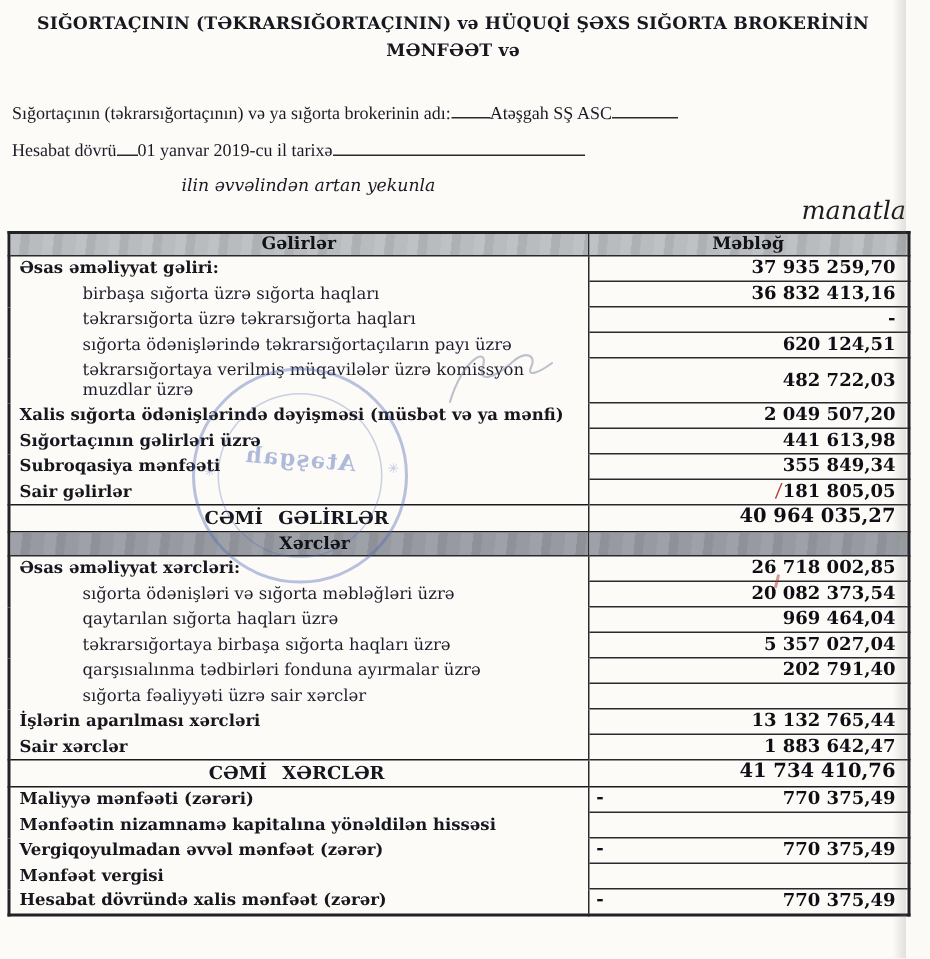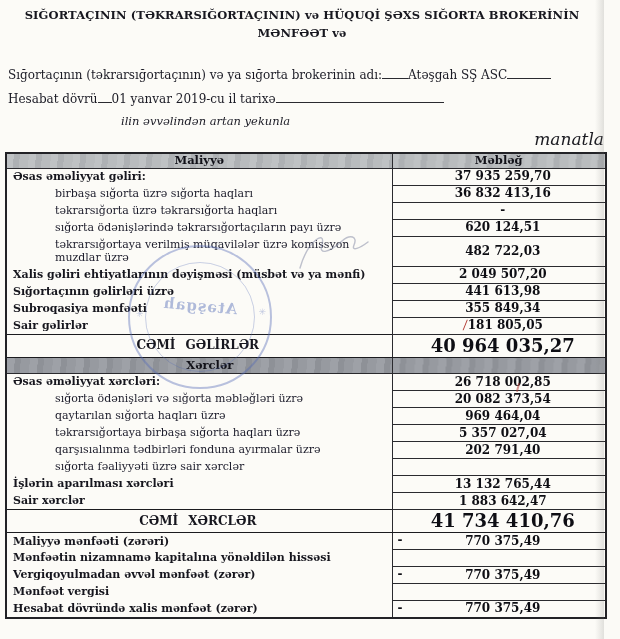--- a/index.html
+++ b/index.html
@@ -23,21 +23,21 @@
     line-height: 1.55;
     padding-top: 7px;
     letter-spacing: 0.1px;
     color: #17171f;
   }
   .form-area {
     margin: 24px 0 0 8px;
     font-size: 12px;
     color: #1a1a24;
   }
-  .form-line { white-space: nowrap; }
+  .form-line { white-space: nowrap; font-family: Liberation Serif, serif; }
   .form-line + .form-line { margin-top: 9px; }
   .uline {
     display: inline-block;
     border-bottom: 1.1px solid #2a2a30;
     height: 11px;
     vertical-align: baseline;
   }
   .w26 { width: 26px; } .w44 { width: 44px; }
   .w14 { width: 14px; } .w168 { width: 168px; }
   .accrual {
@@ -71,21 +71,21 @@
     border-right: 1.4px solid #2a2a2e;
     padding: 1px 4px 1px 6px;
     font-size: 11px;
     font-weight: bold;
     color: #16161e;
   }
   tr.r-sub td.lbl { font-weight: normal; padding-left: 48px; color: #1b1b2a; }
   td.val {
     position: relative;
     border-bottom: 1px solid #2a2a2e;
-    text-align: center;
+    text-align: right;
     padding: 1px 8px 1px 16px;
     font-size: 12px;
     font-weight: bold;
     color: #0e0e14;
   }
   tr.sec-head td {
     border: 1.4px solid #2a2a2e;
     text-align: center;
     font-weight: bold;
     font-size: 11.5px;
@@ -100,21 +100,21 @@
   tr.total-row td {
     border-top: 1.8px solid #1b1b1f;
     border-bottom: 1.8px solid #1b1b1f;
   }
   tr.total-row td.lbl {
     text-align: center;
     font-size: 12px;
     word-spacing: 6px;
     padding-left: 1px;
   }
-  tr.total-row td.val { font-size: 18px; }
+  tr.total-row td.val { font-size: 13px; }
   .minus {
     position: absolute;
     left: 5px; top: 50%;
     transform: translateY(-55%);
     font-weight: bold;
   }
   .red-slash {
     color: #b23a33;
     font-weight: normal;
     display: inline-block;
@@ -191,21 +191,21 @@
   <div class="currency">manatla</div>
 
   <table class="report">
     <colgroup>
         <col class="c1">
         <col class="c2">
       </colgroup>
 
     <tbody>
         <tr class="sec-head">
-      <td class="lbl-h">Maliyyə</td>
+      <td class="lbl-h">Gəlirlər</td>
       <td>Məbləğ</td>
     </tr>
 
     <tr class="r-main">
       <td class="lbl">Əsas əməliyyat gəliri:</td>
       <td class="val"><span>37 935 259,70</span></td>
     </tr>
     <tr class="r-sub">
       <td class="lbl">birbaşa sığorta üzrə sığorta haqları</td>
       <td class="val"><span>36 832 413,16</span></td>
@@ -216,21 +216,21 @@
     </tr>
     <tr class="r-sub">
       <td class="lbl">sığorta ödənişlərində təkrarsığortaçıların payı üzrə</td>
       <td class="val"><span>620 124,51</span></td>
     </tr>
     <tr class="r-sub r-two">
       <td class="lbl">təkrarsığortaya verilmiş müqavilələr üzrə komissyon muzdlar üzrə</td>
       <td class="val"><span>482 722,03</span></td>
     </tr>
     <tr class="r-main">
-      <td class="lbl">Xalis gəliri ehtiyatlarının dəyişməsi (müsbət və ya mənfi)</td>
+      <td class="lbl">Xalis sığorta ödənişlərində dəyişməsi (müsbət və ya mənfi)</td>
       <td class="val"><span>2 049 507,20</span></td>
     </tr>
     <tr class="r-main">
       <td class="lbl">Sığortaçının gəlirləri üzrə</td>
       <td class="val"><span>441 613,98</span></td>
     </tr>
     <tr class="r-main">
       <td class="lbl">Subroqasiya mənfəəti</td>
       <td class="val"><span>355 849,34</span></td>
     </tr>

